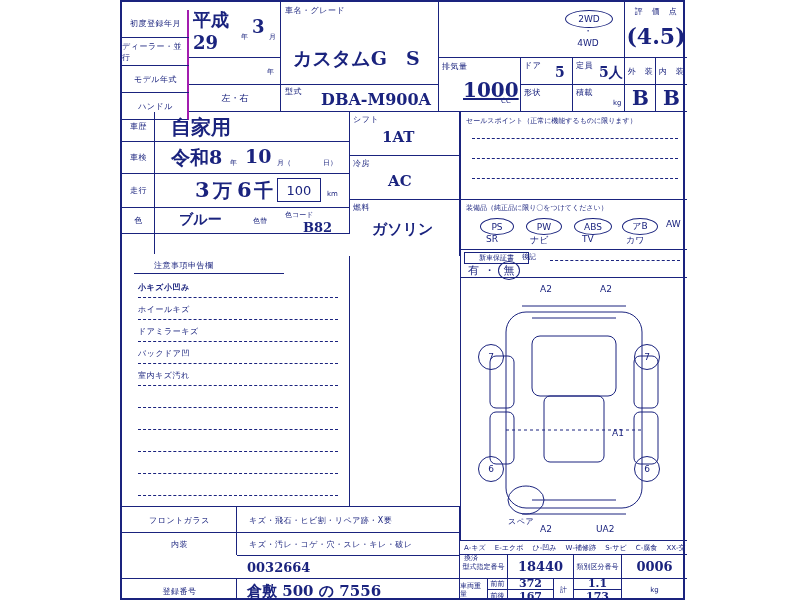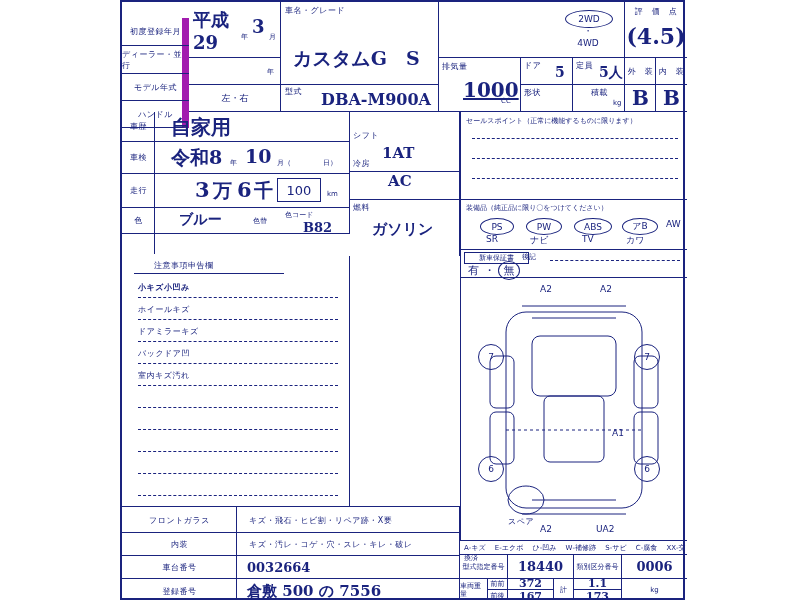--- a/index.html
+++ b/index.html
@@ -22,21 +22,21 @@
   .md{font-size:11px;}
   .score{font-family:"DejaVu Serif","Liberation Serif",serif;font-size:22px;font-weight:bold;}
   .gradeL{font-family:"DejaVu Serif","Liberation Serif",serif;font-size:20px;font-weight:bold;}
   svg{display:block;}
 </style>
 </head>
 <body>
 
 <div id="sheet">
 
-  <div class="cell bb" style="left:0;top:16px;width:67px;height:110px;border-right:7px solid #a21caf;">
+  <div class="cell bb" style="left:0;top:8px;width:67px;height:110px;border-right:2px solid #a21caf;">
     <div class="cell lbl ctr" style="left:0;top:0;width:67px;height:28px;border-bottom:1px solid #1a237e;">初度登録年月</div>
     <div class="cell lbl ctr" style="left:0;top:28px;width:67px;height:28px;border-bottom:1px solid #1a237e;">ディーラー・並行</div>
     <div class="cell lbl ctr" style="left:0;top:56px;width:67px;height:27px;border-bottom:1px solid #1a237e;">モデル年式</div>
     <div class="cell lbl ctr" style="left:0;top:83px;width:67px;height:27px;">ハンドル</div>
   </div>
 
   <div class="cell bb br" style="left:67px;top:0;width:92px;height:56px;">
     <div class="cell val lft" style="left:4px;top:14px;width:50px;height:28px;font-size:18px;">平成29</div>
     <div class="cell lbl2" style="left:52px;top:30px;">年</div>
     <div class="cell val" style="left:63px;top:14px;font-size:18px;">3</div>
@@ -73,21 +73,21 @@
     <div class="cell val" style="left:34px;top:6px;font-size:14px;">5</div>
   </div>
   <div class="cell bb br" style="left:451px;top:56px;width:52px;height:27px;">
     <div class="cell lbl" style="left:3px;top:2px;">定員</div>
     <div class="cell val" style="left:26px;top:6px;font-size:14px;">5人</div>
   </div>
   <div class="cell bb br" style="left:399px;top:83px;width:52px;height:27px;">
     <div class="cell lbl" style="left:3px;top:2px;">形状</div>
   </div>
   <div class="cell bb br" style="left:451px;top:83px;width:52px;height:27px;">
-    <div class="cell lbl" style="left:18px;top:2px;text-align:center;">積載</div>
+    <div class="cell lbl" style="left:3px;top:2px;text-align:center;">積載</div>
     <div class="cell lbl2" style="left:40px;top:14px;">kg</div>
   </div>
 
   <div class="cell bb br" style="left:317px;top:0;width:186px;height:56px;">
     <div class="cell" style="left:126px;top:8px;width:46px;height:14px;">
       <div class="oval sm" style="width:46px;height:16px;">2WD</div>
     </div>
     <div class="cell sm ctr" style="left:126px;top:24px;width:46px;height:10px;">・</div>
     <div class="cell sm ctr" style="left:126px;top:34px;width:46px;height:14px;">4WD</div>
   </div>
@@ -154,21 +154,21 @@
     <div class="cell lbl" style="left:16px;top:92px;width:200px;height:16px;border-bottom:1px dashed #1a237e;">バックドア凹</div>
     <div class="cell lbl" style="left:16px;top:114px;width:200px;height:16px;border-bottom:1px dashed #1a237e;">室内キズ汚れ</div>
     <div class="cell lbl" style="left:16px;top:136px;width:200px;height:16px;border-bottom:1px dashed #1a237e;"></div>
     <div class="cell lbl" style="left:16px;top:158px;width:200px;height:16px;border-bottom:1px dashed #1a237e;"></div>
     <div class="cell lbl" style="left:16px;top:180px;width:200px;height:16px;border-bottom:1px dashed #1a237e;"></div>
     <div class="cell lbl" style="left:16px;top:202px;width:200px;height:16px;border-bottom:1px dashed #1a237e;"></div>
     <div class="cell lbl" style="left:16px;top:224px;width:200px;height:16px;border-bottom:1px dashed #1a237e;"></div>
   </div>
 
   <div class="cell br" style="left:228px;top:110px;width:110px;height:144px;">
-    <div class="cell bb" style="left:0;top:0;width:110px;height:44px;margin-top:16px;">
+    <div class="cell bb" style="left:0;top:0;width:110px;height:44px;">
       <div class="cell lbl" style="left:3px;top:2px;">シフト</div>
       <div class="cell val" style="left:32px;top:16px;font-size:15px;">1AT</div>
     </div>
     <div class="cell bb" style="left:0;top:44px;width:110px;height:44px;">
       <div class="cell lbl" style="left:3px;top:2px;">冷房</div>
       <div class="cell val" style="left:38px;top:16px;font-size:15px;">AC</div>
     </div>
     <div class="cell" style="left:0;top:88px;width:110px;height:56px;">
       <div class="cell lbl" style="left:3px;top:2px;">燃料</div>
       <div class="cell val" style="left:22px;top:20px;font-size:15px;">ガソリン</div>
@@ -253,23 +253,20 @@
   <div class="cell bt br" style="left:115px;top:504px;width:223px;height:26px;">
     <div class="cell lbl lft" style="left:12px;top:0;height:26px;">キズ・飛石・ヒビ割・リペア跡・X要</div>
   </div>
   <div class="cell bt br" style="left:0;top:530px;width:115px;height:23px;">
     <div class="cell lbl ctr" style="left:0;top:0;width:115px;height:23px;">内装</div>
   </div>
   <div class="cell bt br" style="left:115px;top:530px;width:223px;height:23px;">
     <div class="cell lbl lft" style="left:12px;top:0;height:23px;">キズ・汚レ・コゲ・穴・スレ・キレ・破レ</div>
   </div>
 
-  <div class="cell bt br" style="left:0;top:553px;width:115px;height:23px;">
-    <div class="cell lbl ctr" style="left:0;top:0;width:115px;height:23px;">車台番号</div>
-  </div>
   <div class="cell bt br" style="left:115px;top:553px;width:223px;height:23px;">
     <div class="cell val lft" style="left:10px;top:0;height:23px;font-size:13px;">0032664</div>
   </div>
   <div class="cell bt br" style="left:0;top:576px;width:115px;height:24px;">
     <div class="cell lbl ctr" style="left:0;top:0;width:115px;height:24px;">登録番号</div>
   </div>
   <div class="cell bt br" style="left:115px;top:576px;width:223px;height:24px;">
     <div class="cell val lft" style="left:10px;top:0;height:24px;font-size:15px;">倉敷 500 の 7556</div>
   </div>
 

